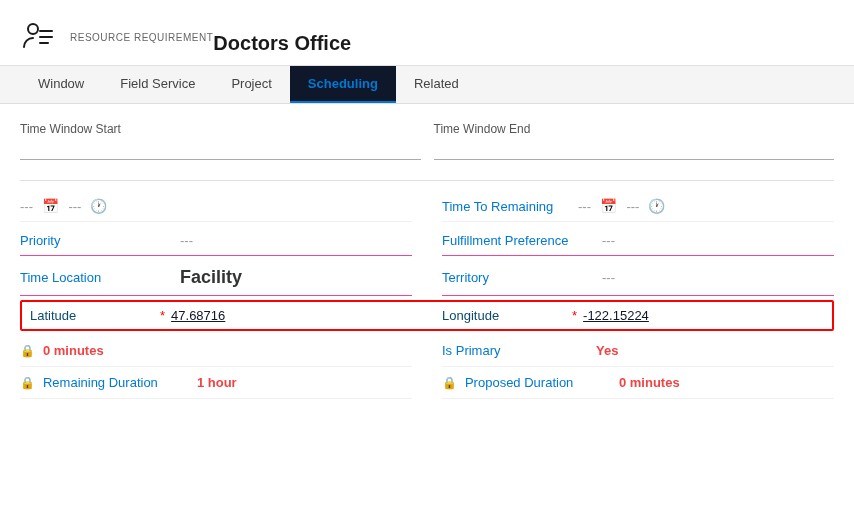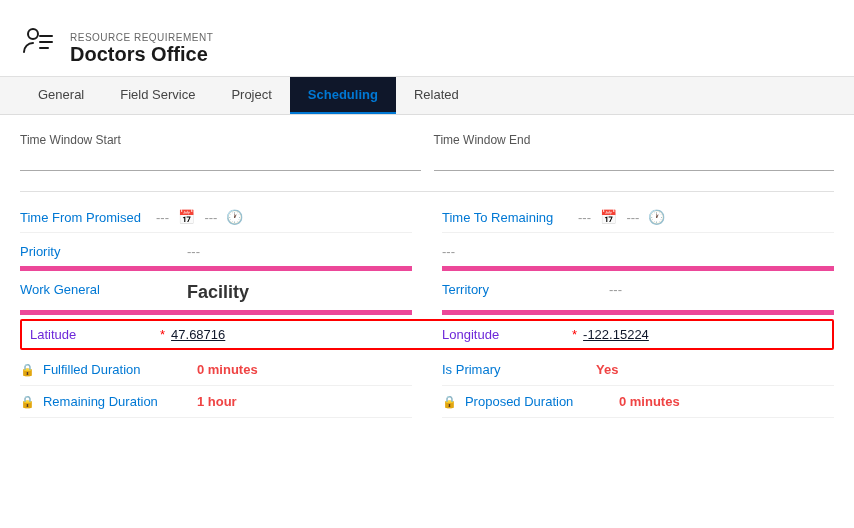--- a/index.html
+++ b/index.html
@@ -14,21 +14,21 @@
       gap: 14px;
     }
     .header-icon {
       display: flex;
       align-items: center;
       justify-content: center;
       width: 36px;
       height: 36px;
     }
     .header-icon svg { width: 32px; height: 32px; }
-    .header-text { display: flex; flex-direction: column; margin-top: 18px; }
+    .header-text { display: flex; flex-direction: row; margin-top: 18px; }
     .header-label { font-size: 10px; color: #666; text-transform: uppercase; letter-spacing: 0.5px; }
     .header-title { font-size: 20px; font-weight: 600; color: #1a1a1a; }
 
     .nav-tabs {
       display: flex;
       gap: 0;
       padding: 0 20px;
       background: #f5f5f5;
       border-bottom: 1px solid #ddd;
     }
@@ -74,24 +74,23 @@
 
     .inline-fields {
       display: grid;
       grid-template-columns: 1fr 1fr;
       gap: 0 30px;
       margin-bottom: 4px;
     }
 
     .inline-row {
       display: flex;
-      align-items: flex-start;
+      align-items: center;
       padding: 7px 0;
-      border-bottom: 5px solid #ec4899;
-      gap: 7px;
+      border-bottom: 1px solid #ec4899;
     }
     .inline-label {
       width: 160px;
       min-width: 130px;
       color: #0078d4;
       font-size: 13px;
       flex-shrink: 0;
     }
     .inline-value {
       color: #333;
@@ -133,21 +132,21 @@
       margin: 4px 0;
       border-radius: 2px;
     }
     .lat-long-cell {
       display: flex;
       align-items: center;
       gap: 0;
     }
     .lat-long-label {
       width: 130px;
-      color: #6d28d9;
+      color: #0c4a6e;
       font-size: 13px;
       flex-shrink: 0;
     }
     .required-star {
       color: red;
       margin-right: 6px;
       font-size: 13px;
     }
     .lat-long-value {
       color: #0f172a;
@@ -211,21 +210,21 @@
       <line x1="18" y1="24" x2="26" y2="24" stroke="#1a1a1a" stroke-width="2" stroke-linecap="round"></line>
     </svg>
   </div>
   <div class="header-text">
     <span class="header-label">RESOURCE REQUIREMENT</span>
     <span class="header-title">Doctors Office</span>
   </div>
 </div>
 
 <div class="nav-tabs">
-  <div class="nav-tab">General</div>
+  <div class="nav-tab">Window</div>
   <div class="nav-tab">Field Service</div>
   <div class="nav-tab">Project</div>
   <div class="nav-tab active">Scheduling</div>
   <div class="nav-tab">Related</div>
 </div>
 
 <div class="content">
 
   <div class="two-col">
     <div class="field-group">
@@ -235,48 +234,48 @@
     <div class="field-group">
       <div class="field-label">Time Window End</div>
       <input class="time-window-input" type="text" value="" style="">
     </div>
   </div>
 
   <hr class="section-divider">
 
   <div class="inline-fields">
     <div class="time-promised-row">
-      <span class="time-label">Time From Promised</span>
       <span class="time-part">---</span>
       <span class="icon-btn">📅</span>
       <span class="time-part">---</span>
       <span class="icon-btn">🕐</span>
     </div>
     <div class="time-promised-row">
       <span class="time-label">Time To Remaining</span>
       <span class="time-part">---</span>
       <span class="icon-btn">📅</span>
       <span class="time-part">---</span>
       <span class="icon-btn">🕐</span>
     </div>
   </div>
 
   <div class="inline-fields">
     <div class="inline-row">
       <span class="inline-label">Priority</span>
       <span class="inline-dashes">---</span>
     </div>
     <div class="inline-row">
+      <span class="inline-label">Fulfillment Preference</span>
       <span class="inline-dashes">---</span>
     </div>
   </div>
 
   <div class="inline-fields">
     <div class="inline-row">
-      <span class="inline-label">Work General</span>
+      <span class="inline-label">Time Location</span>
       <span class="inline-value">Facility</span>
     </div>
     <div class="inline-row">
       <span class="inline-label">Territory</span>
       <span class="inline-dashes">---</span>
     </div>
   </div>
 
   <div class="lat-long-row">
     <div class="lat-long-cell">
@@ -288,21 +287,20 @@
       <span class="lat-long-label">Longitude</span>
       <span class="required-star">*</span>
       <span class="lat-long-value">-122.15224</span>
     </div>
   </div>
 
   <div class="bottom-section">
     <div class="bottom-row">
       <div class="bottom-field">
         <span class="lock-icon">🔒</span>
-        <span class="bottom-label">Fulfilled Duration</span>
         <span class="bottom-value">0 minutes</span>
       </div>
       <div class="bottom-field">
         <span class="bottom-label">Is Primary</span>
         <span class="bottom-value">Yes</span>
       </div>
     </div>
     <div class="bottom-row">
       <div class="bottom-field">
         <span class="lock-icon">🔒</span>

